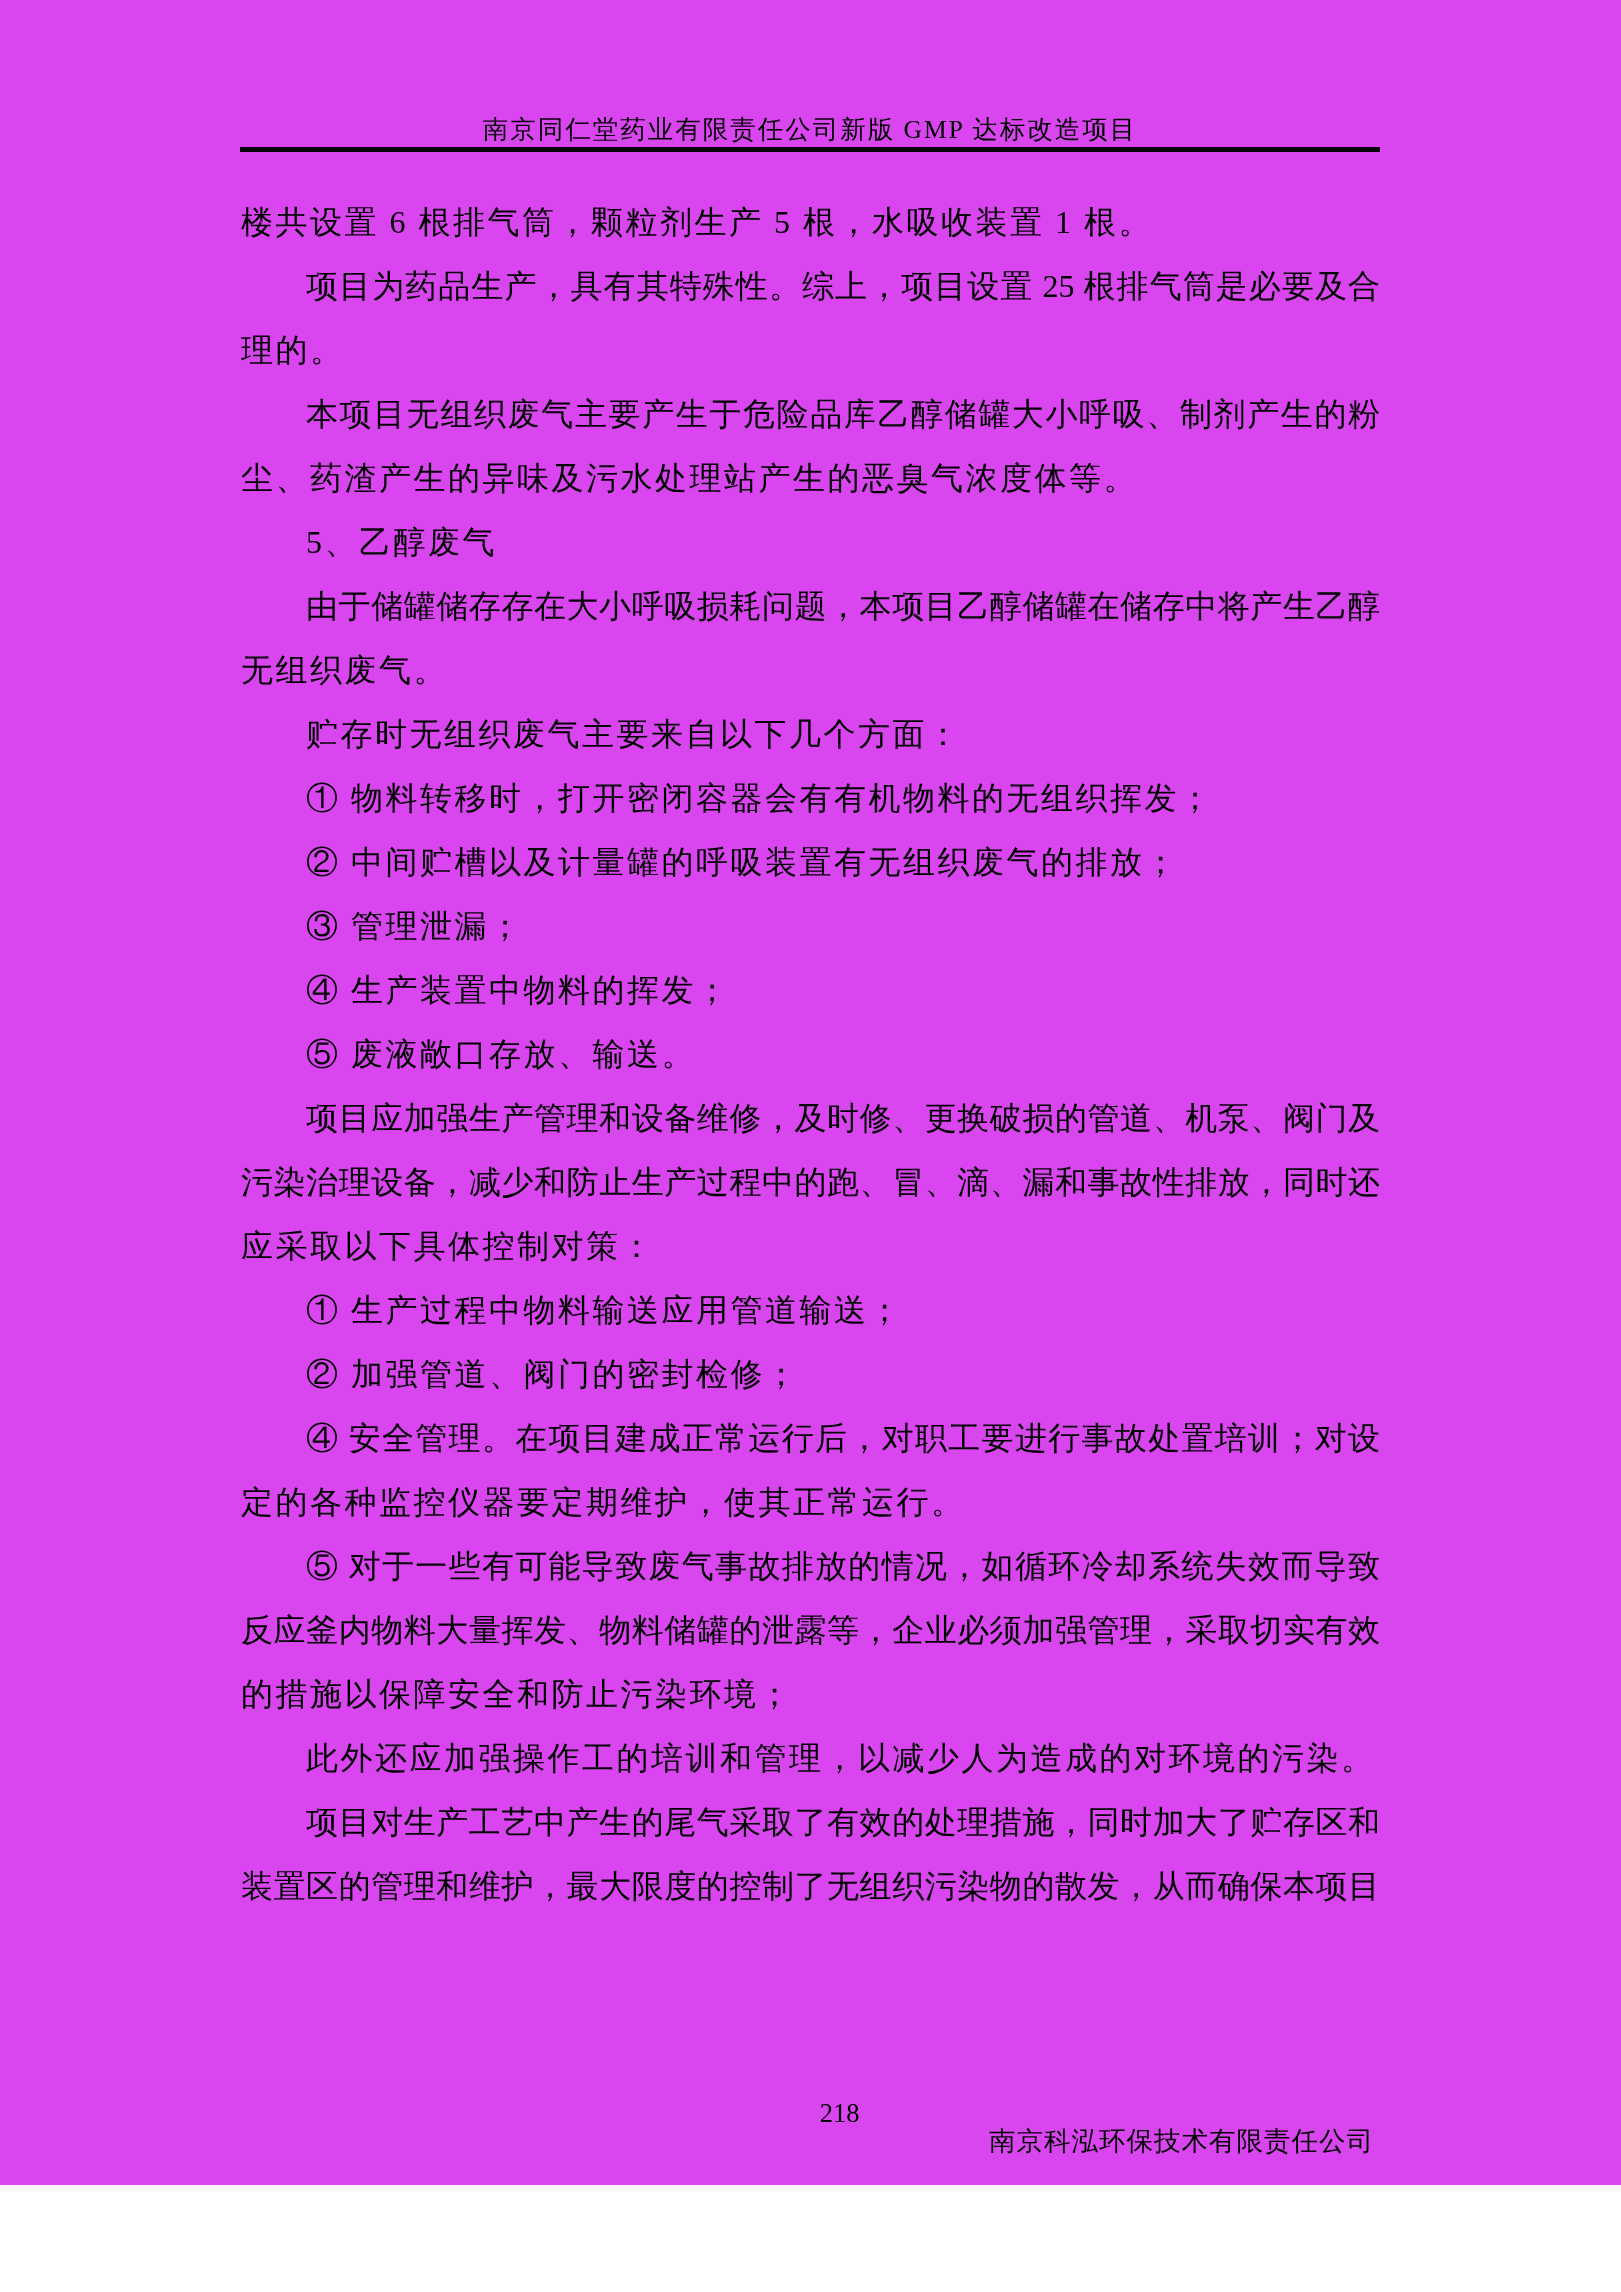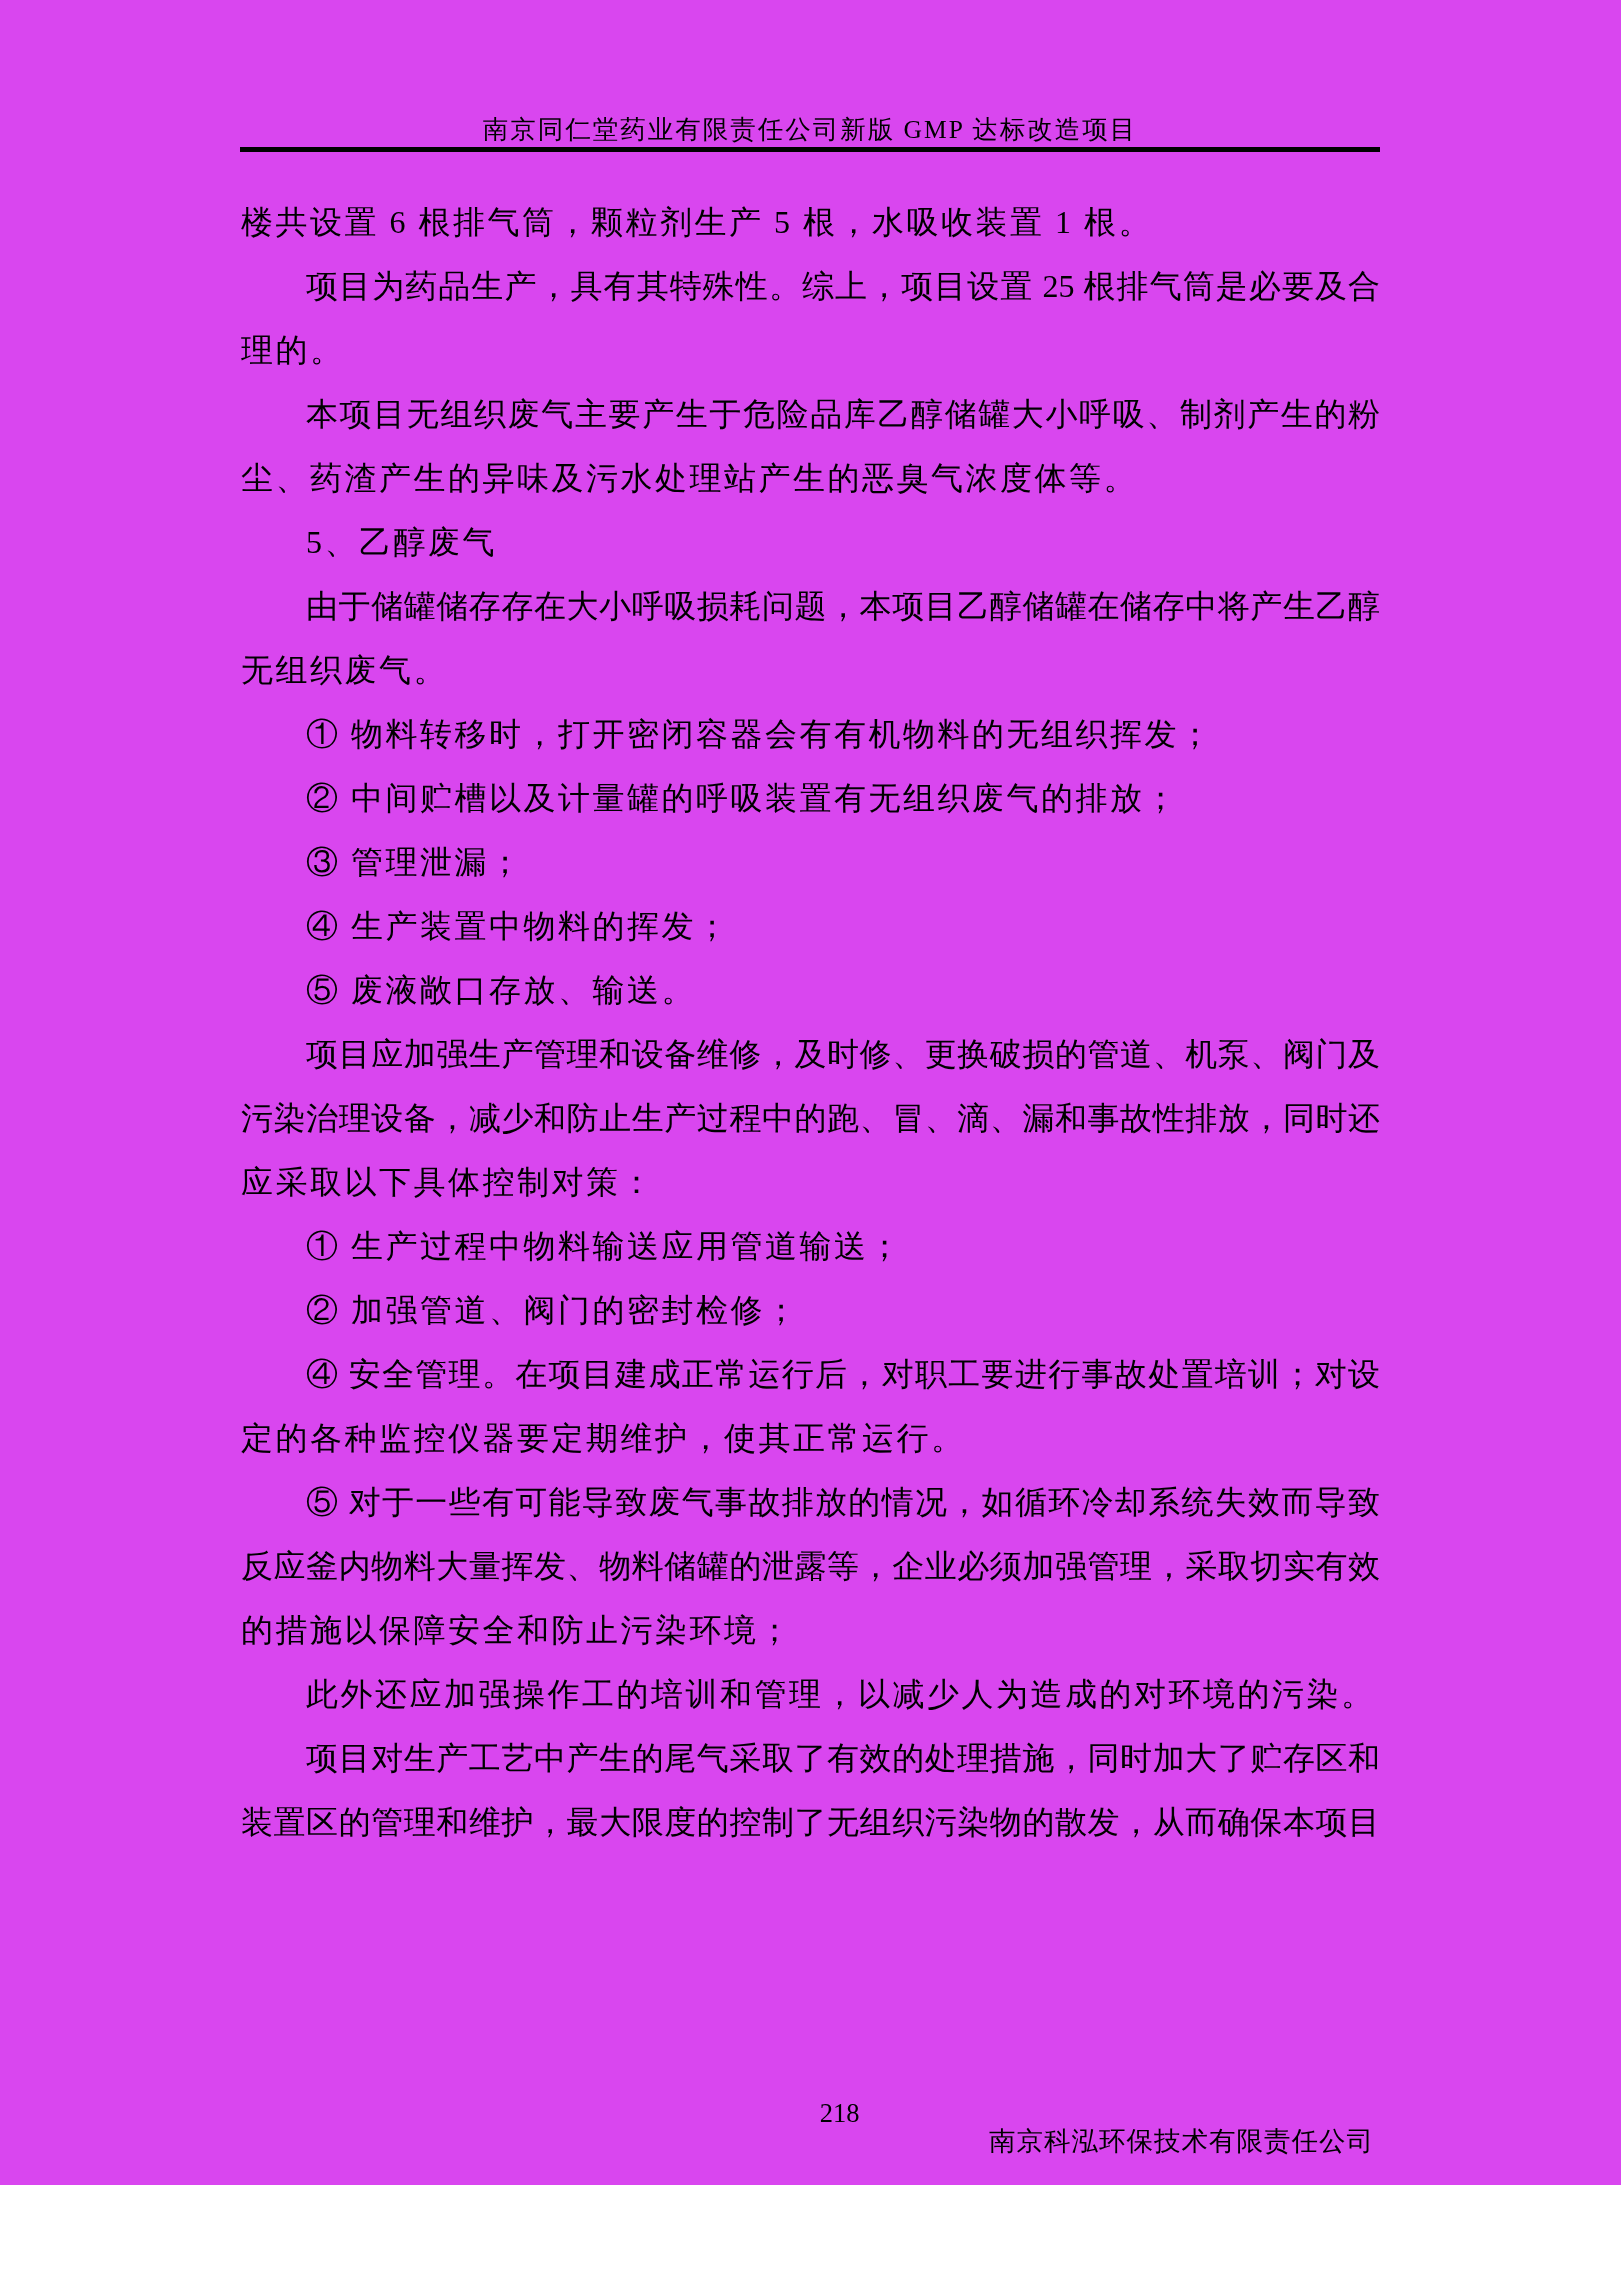--- a/index.html
+++ b/index.html
@@ -100,20 +100,21 @@
 
   <div id="doc-body">
       <div class="line">楼共设置 6 根排气筒，颗粒剂生产 5 根，水吸收装置 1 根。</div>
       <div class="line indent full">项目为药品生产，具有其特殊性。综上，项目设置 25 根排气筒是必要及合</div>
       <div class="line">理的。</div>
       <div class="line indent full">本项目无组织废气主要产生于危险品库乙醇储罐大小呼吸、制剂产生的粉</div>
       <div class="line">尘、药渣产生的异味及污水处理站产生的恶臭气浓度体等。</div>
       <div class="line indent">5、乙醇废气</div>
       <div class="line indent full">由于储罐储存存在大小呼吸损耗问题，本项目乙醇储罐在储存中将产生乙醇</div>
       <div class="line">无组织废气。</div>
+      <div class="line indent">贮存时无组织废气主要来自以下几个方面：</div>
       <div class="line indent">① 物料转移时，打开密闭容器会有有机物料的无组织挥发；</div>
       <div class="line indent">② 中间贮槽以及计量罐的呼吸装置有无组织废气的排放；</div>
       <div class="line indent">③ 管理泄漏；</div>
       <div class="line indent">④ 生产装置中物料的挥发；</div>
       <div class="line indent">⑤ 废液敞口存放、输送。</div>
       <div class="line indent full">项目应加强生产管理和设备维修，及时修、更换破损的管道、机泵、阀门及</div>
       <div class="line full">污染治理设备，减少和防止生产过程中的跑、冒、滴、漏和事故性排放，同时还</div>
       <div class="line">应采取以下具体控制对策：</div>
       <div class="line indent">① 生产过程中物料输送应用管道输送；</div>
       <div class="line indent">② 加强管道、阀门的密封检修；</div>

